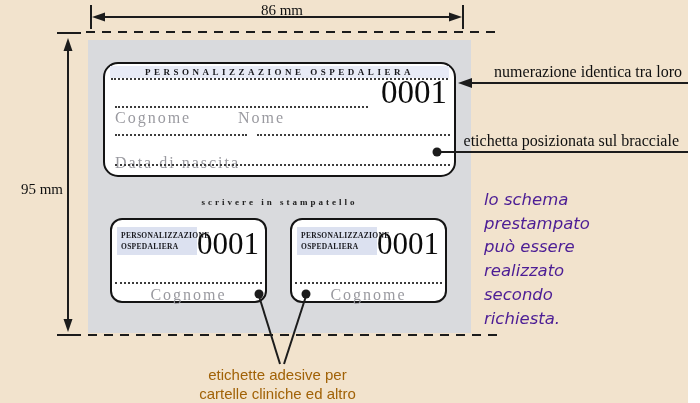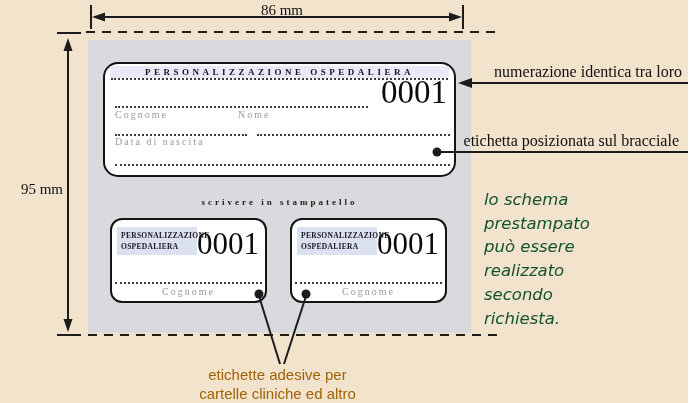--- a/index.html
+++ b/index.html
@@ -19,38 +19,38 @@
   .dotline{height:0; border-top:2px dotted #3c3c3c;}
   
   .dimlbl{font-size:15px; color:#111; text-align:center;}
   
   .biglabel{left:103px; top:62px; width:353px; height:115px; background:#fff;
     border:2px solid #141414; border-radius:15px; box-sizing:border-box;}
   .biglabel-header{left:5px; right:5px; top:2px; height:12px; background:#e8ebf6;
     font-size:9px; font-weight:700; letter-spacing:3.5px; text-align:center;
     color:#17171c; line-height:12px;}
   .bignum{right:7px; top:12px; font-size:33px; line-height:1; color:#0c0c0c;}
-  .fieldlbl{font-size:10px; color:#9a9aa0; letter-spacing:2px;}
+  .fieldlbl{font-size:16px; color:#9a9aa0; letter-spacing:2px;}
   .bigfooter{left:0; right:0; top:102px; text-align:center; font-size:9px;
     letter-spacing:3px; color:#222; font-weight:700;margin-top:31px;}
   
   .smalllabel{top:218px; width:157px; height:85px; background:#fff;
     border:2px solid #141414; border-radius:12px; box-sizing:border-box;}
   .sl-a{left:110px;} .sl-b{left:290px;}
   .slb-band{left:5px; top:7px; width:80px; height:28px; background:#dce1f0;
     font-size:7.5px; font-weight:700; letter-spacing:.3px; color:#17171c;
     line-height:1.5; padding:3px 0 0 4px; box-sizing:border-box; white-space:pre-line;}
   .smallnum{right:6px; top:8px; font-size:31px; line-height:1; color:#0c0c0c;}
   .sl-field{left:0; right:0; top:66px; text-align:center;}
   
   .ann{font-size:16px; color:#101010; white-space:nowrap;text-align:right;}
   .ann-numbering{top:63px; right:6px;}
   .ann-bracelet{top:132px; right:9px;}
   .side-note{left:484px; top:188px; font-family:"DejaVu Sans",sans-serif;
-    font-style:italic; font-size:16.5px; line-height:23.7px; color:#14532d;
+    font-style:italic; font-size:16.5px; line-height:23.7px; color:#4c1d95;
     white-space:pre-line;}
   .adhesive{left:145px; top:365px; width:265px; text-align:center;
     font-family:"Liberation Sans",sans-serif; font-size:15px; line-height:1.28;
     color:#a16207; white-space:pre-line;}
   svg.overlay{left:0; top:0; pointer-events:none;}
 </style>
 </head>
 <body>
 
 <div class="canvas">
@@ -65,21 +65,21 @@
 
   <div class="abs biglabel">
     <div class="abs biglabel-header">PERSONALIZZAZIONE OSPEDALIERA</div>
     <div class="abs dotline" style="left:6px; top:14px; width:337px;"></div>
     <div class="abs bignum">0001</div>
     <div class="abs dotline" style="left:10px; top:42px; width:253px;"></div>
     <div class="abs fieldlbl" style="left:10px; top:45px;">Cognome</div>
     <div class="abs fieldlbl" style="left:133px; top:45px;">Nome</div>
     <div class="abs dotline" style="left:10px; top:70px; width:132px;"></div>
     <div class="abs dotline" style="left:152px; top:70px; width:193px;"></div>
-    <div class="abs fieldlbl" style="left:10px; top:72px;">Data di nascita</div>
+    <div class="abs fieldlbl" style="left:10px; top:90px;">Data di nascita</div>
     <div class="abs dotline" style="left:10px; top:100px; width:335px;"></div>
     <div class="abs bigfooter">scrivere in stampatello</div>
   </div>
 
   <div class="abs smalllabel sl-a">
     <div class="abs slb-band">PERSONALIZZAZIONE
 OSPEDALIERA</div>
     <div class="abs smallnum">0001</div>
     <div class="abs dotline" style="left:3px; right:3px; top:62px;"></div>
     <div class="abs fieldlbl sl-field">Cognome</div>

